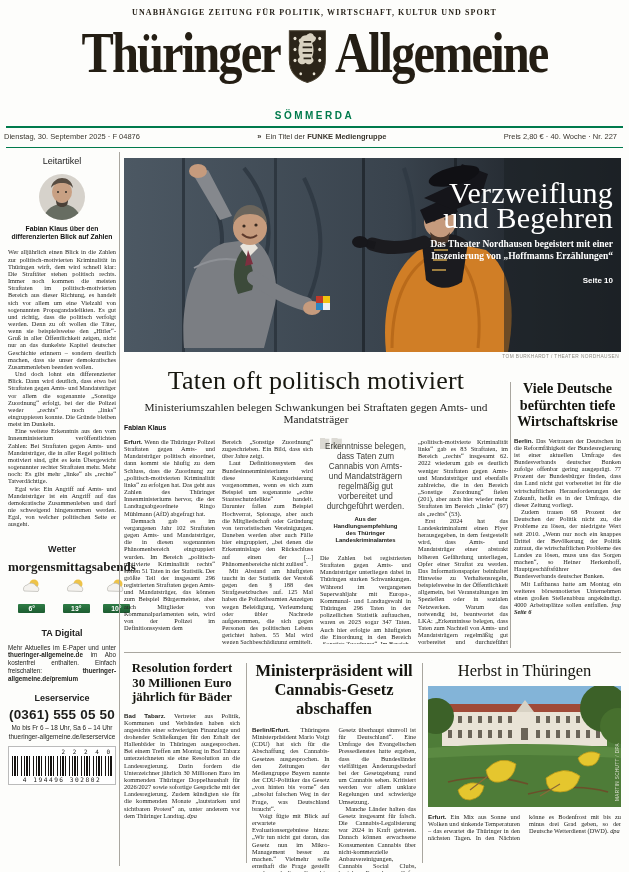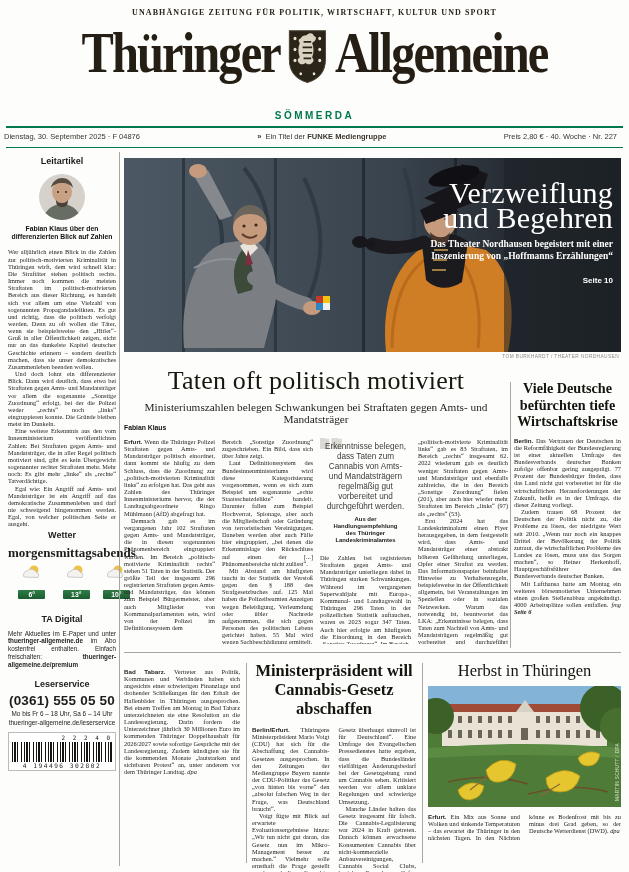--- a/index.html
+++ b/index.html
@@ -25,21 +25,21 @@
     letter-spacing:2.5px; color:#007a4c; }
   .rule-green { left:6px; width:617px; height:2px; background:#007a4c; }
   .dateline { top:132px; left:4px; width:613px; display:flex; justify-content:space-between;
     align-items:center; font-family:"Liberation Sans", sans-serif; font-size:7.5px; color:#3a362e; }
   .dl-c b { font-weight:bold; }
   .dl-mark { font-weight:bold; margin-right:2px; }
 
   
   .rail { left:8px; top:152px; width:108px; }
   .rail-kicker { text-align:center; font-family:"Liberation Sans", sans-serif;
-    font-weight:bold; font-size:9px; color:#1c1c1c; margin-top:4px; }
+    font-weight:normal; font-size:9px; color:#1c1c1c; margin-top:4px; }
   .rail-title { text-align:center; font-style:italic; font-size:16.5px; line-height:19px;
     margin-top:6px; color:#181814; }
   .avatar-wrap { display:flex; justify-content:center; margin-top:8px; }
   .avatar { width:46px; height:46px; border-radius:50%; overflow:hidden; }
   .rail-caption { text-align:center; font-family:"Liberation Sans", sans-serif;
     font-weight:bold; font-size:6.8px; line-height:8.2px; margin-top:5px; color:#111; }
   .rail-body { margin-top:7px; font-size:6.35px; line-height:7.15px; text-align:justify;
     hyphens:auto; color:#23231f; }
   .rail-body p + p { text-indent:7px; }
   .sec-head { text-align:center; font-family:"Liberation Sans", sans-serif;
@@ -172,21 +172,21 @@
       </div>
     </div>
     <div class="rail-caption">Fabian Klaus über den differenzierten Blick auf Zahlen</div>
     <div class="rail-body">
       <p>Wer alljährlich einen Blick in die Zahlen zur politisch-motivierten Kriminalität in Thüringen wirft, dem wird schnell klar: Die Straftäter stehen politisch rechts. Immer noch kommen die meisten Straftaten im politisch-motivierten Bereich aus dieser Richtung, es handelt sich vor allem um eine Vielzahl von sogenannten Propagandadelikten. Es gut und richtig, dass die politisch verfolgt werden. Denn zu oft wollen die Täter, wenn sie beispielsweise den „Hitler“-Gruß in aller Öffentlichkeit zeigen, nicht nur an das dunkelste Kapitel deutscher Geschichte erinnern – sondern deutlich machen, dass sie unser demokratisches Zusammenleben beenden wollen.</p>
       <p>Und doch lohnt ein differenzierter Blick. Dann wird deutlich, dass etwa bei Straftaten gegen Amts- und Mandatsträger vor allem die sogenannte „Sonstige Zuordnung“ erfolgt, bei der die Polizei weder „rechts“ noch „links“ eingruppieren konnte. Die Gründe bleiben meist im Dunkeln.</p>
       <p>Eine weitere Erkenntnis aus den vom Innenministerium veröffentlichten Zahlen: Bei Straftaten gegen Amts- und Mandatsträger, die in aller Regel politisch motiviert sind, gibt es kein Übergewicht sogenannter rechter Straftaten mehr. Mehr noch: Es gibt mehr „linke“ als „rechte“ Tatverdächtige.</p>
       <p>Egal wie: Ein Angriff auf Amts- und Mandatsträger ist ein Angriff auf das demokratische Zusammenleben und darf nie schweigend hingenommen werden. Egal, von welcher politischen Seite er ausgeht.</p>
     </div>
 
-    <div class="sec-head" style="margin-top:2px">Wetter</div>
+    <div class="sec-head" style="margin-top:16px">Wetter</div>
     <div class="wx-row">
       <div class="wx-col">
         <div class="wx-time">morgens</div>
         <svg class="wx-icon" viewBox="0 0 24 17" aria-hidden="true">
           <circle cx="14" cy="6" r="4.5" fill="#eec347"></circle>
           <path d="M4 13 a4 4 0 0 1 3-6 a5 4 0 0 1 9 1 a3.4 3.4 0 0 1 2 5.5 z" fill="#f4f2ee" stroke="#b9b7b2" stroke-width=".7"></path>
         </svg>
         <span class="wx-badge">6°</span>
       </div>
       <div class="wx-col">
@@ -327,20 +327,25 @@
     <div class="eco-body">
       <p><b class="lead">Berlin.</b> <span>Das Vertrauen der Deutschen in die Reformfähigkeit der Bundesregierung ist einer aktuellen Umfrage des Bundesverbands deutscher Banken zufolge offenbar gering ausgeprägt. 77 Prozent der Bundesbürger finden, dass das Land nicht gut vorbereitet ist für die wirtschaftlichen Herausforderungen der Zukunft, heißt es in der Umfrage, die dieser Zeitung vorliegt.</span></p>
       <p>Zudem trauen 68 Prozent der Deutschen der Politik nicht zu, die Probleme zu lösen, der niedrigste Wert seit 2010. „Wenn nur noch ein knappes Drittel der Bevölkerung der Politik zutraut, die wirtschaftlichen Probleme des Landes zu lösen, muss uns das Sorgen machen“, so Heiner Herkenhoff, Hauptgeschäftsführer des Bundesverbands deutscher Banken.</p>
       <p><span>Mit Lufthansa hatte am Montag ein weiteres börsennotiertes Unternehmen einen großen Stellenabbau angekündigt. 4000 Arbeitsplätze sollen entfallen.</span> <i class="src">fmg</i> <b style="font-style:italic">Seite 6</b></p>
     </div>
   </div>
 
   <div class="abs hdiv" style="left:124px;top:652px;width:497px"></div>
 
   <div class="abs" style="left:124px;top:661px;width:116px">
+    <div class="bh-small">
+      <span>Resolution fordert</span><br>
+      <span>30 Millionen Euro</span><br>
+      <span>jährlich für Bäder</span>
+    </div>
     <div class="bbody" style="margin-top:7px;height:152px;overflow:hidden">
       <p><b class="lead">Bad Tabarz.</b> <span>Vertreter aus Politik, Kommunen und Verbänden haben sich angesichts einer schwierigen Finanzlage und drohender Schließungen für den Erhalt der Hallenbäder in Thüringen ausgesprochen. Bei einem Treffen am Montag in Bad Tabarz unterzeichneten sie eine Resolution an die Landesregierung. Darin fordern die Unterzeichner jährlich 30 Millionen Euro im kommenden Thüringer Doppelhaushalt für 2026/2027 sowie sofortige Gespräche mit der Landesregierung. Zudem kündigten sie für die kommenden Monate „lautstarken und sichtbaren Protest“ an, unter anderem vor dem Thüringer Landtag.</span> <i class="src">dpa</i></p>
     </div>
   </div>
 
   <div class="abs vdiv" style="left:246px;top:663px;height:200px"></div>
 
   <div class="abs" style="left:252px;top:661px;width:164px">
     <div class="bh-big">
       <span>Ministerpräsident will</span><br>

